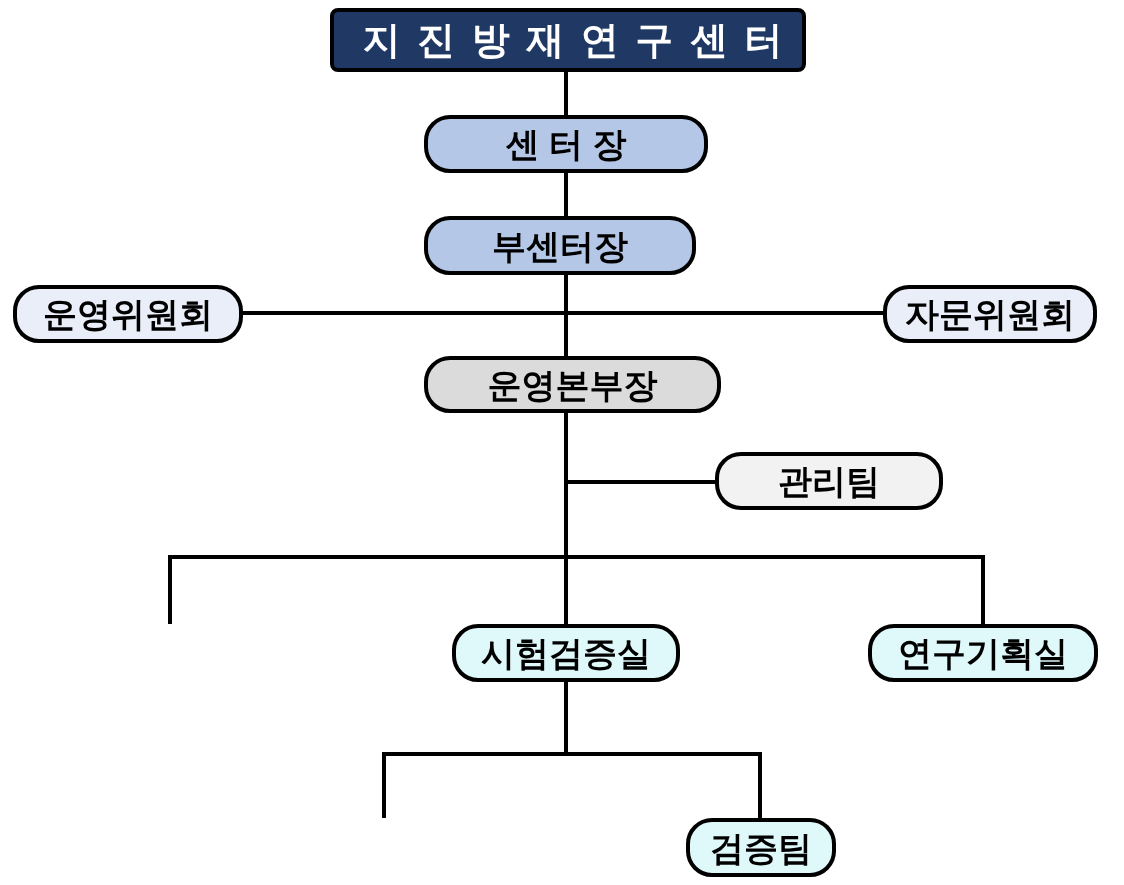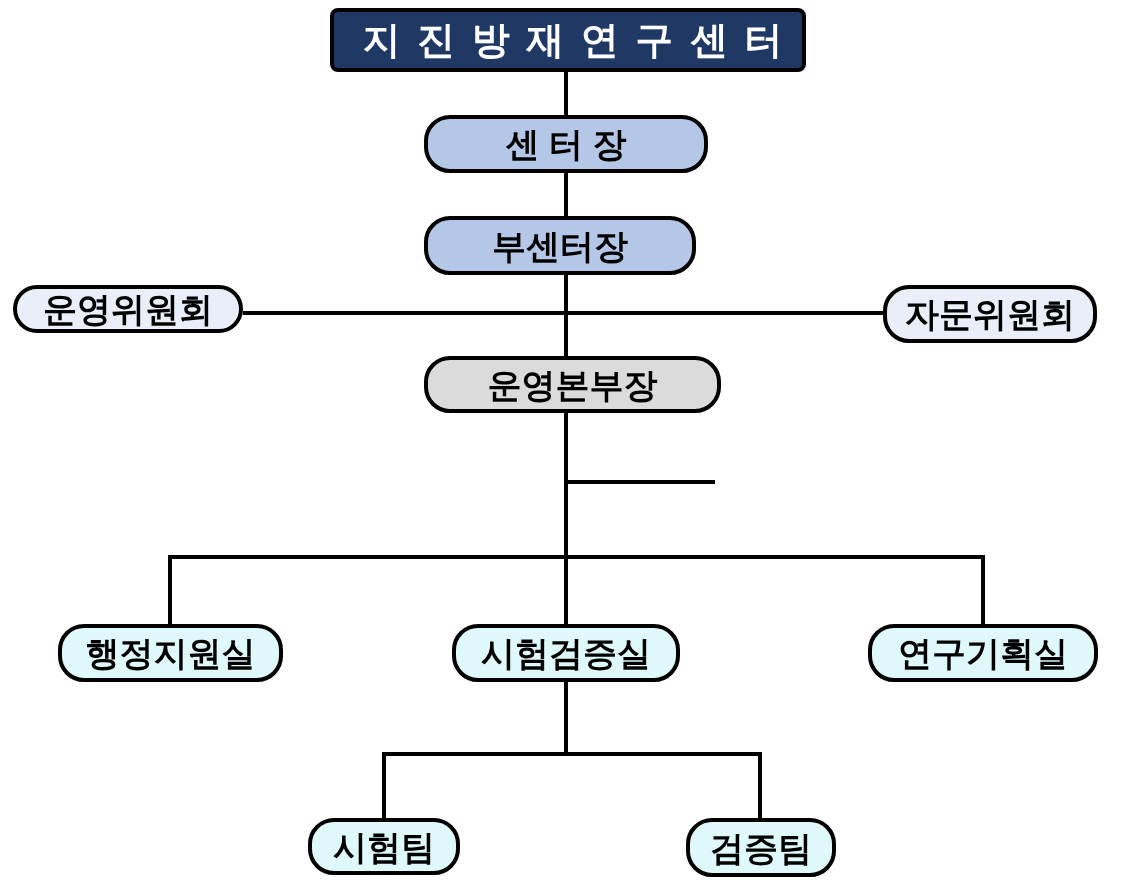--- a/index.html
+++ b/index.html
@@ -67,30 +67,29 @@
   <div class="line h" style="left:382px; top:752px; width:380px;"></div>
   <div class="line v" style="left:382px; top:752px; height:66px;"></div>
   <div class="line v" style="left:758px; top:752px; height:66px;"></div>
 
   <div class="node root" style="left:330px; top:8px;   width:476px; height:64px;">지 진 방 재 연 구 센 터</div>
 
   <div class="node director" style="left:424px; top:115px; width:284px; height:58px;">센 터 장</div>
 
   <div class="node director" style="left:424px; top:216px; width:272px; height:59px;">부센터장</div>
 
-  <div class="node committee" style="left:13px;  top:285px; width:230px; height:48px;">운영위원회</div>
+  <div class="node committee" style="left:13px;  top:285px; width:230px; height:58px;">운영위원회</div>
 
   <div class="node committee" style="left:883px; top:285px; width:214px; height:58px;">자문위원회</div>
 
   <div class="node ops-head" style="left:424px; top:356px; width:297px; height:57px;">운영본부장</div>
 
+  <div class="node mgmt-team" style="left:715px; top:452px; width:228px; height:58px;">관리팀</div>
 
-  <div class="node office" style="left:58px;  top:624px; width:225px; height:58px;">행정지원실</div>
 
   <div class="node office" style="left:452px; top:624px; width:228px; height:58px;">시험검증실</div>
 
   <div class="node office" style="left:868px; top:624px; width:230px; height:58px;">연구기획실</div>
 
-  <div class="node office" style="left:308px; top:818px; width:152px; height:57px;">시험팀</div>
 
   <div class="node office" style="left:686px; top:818px; width:150px; height:59px;">검증팀</div>
 
 </div>
 
 </body></html>

